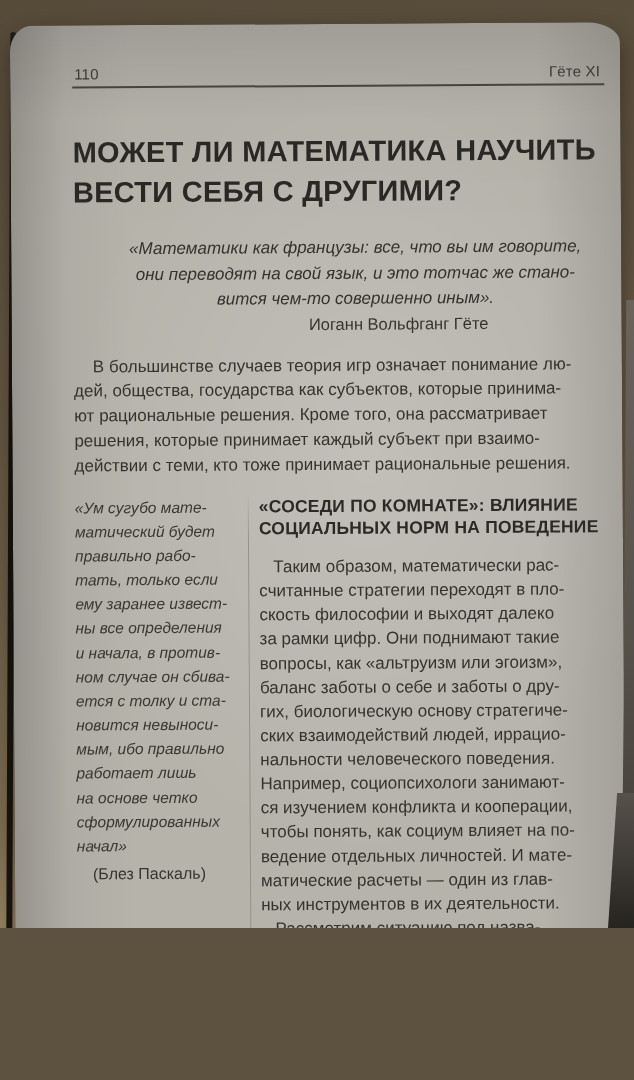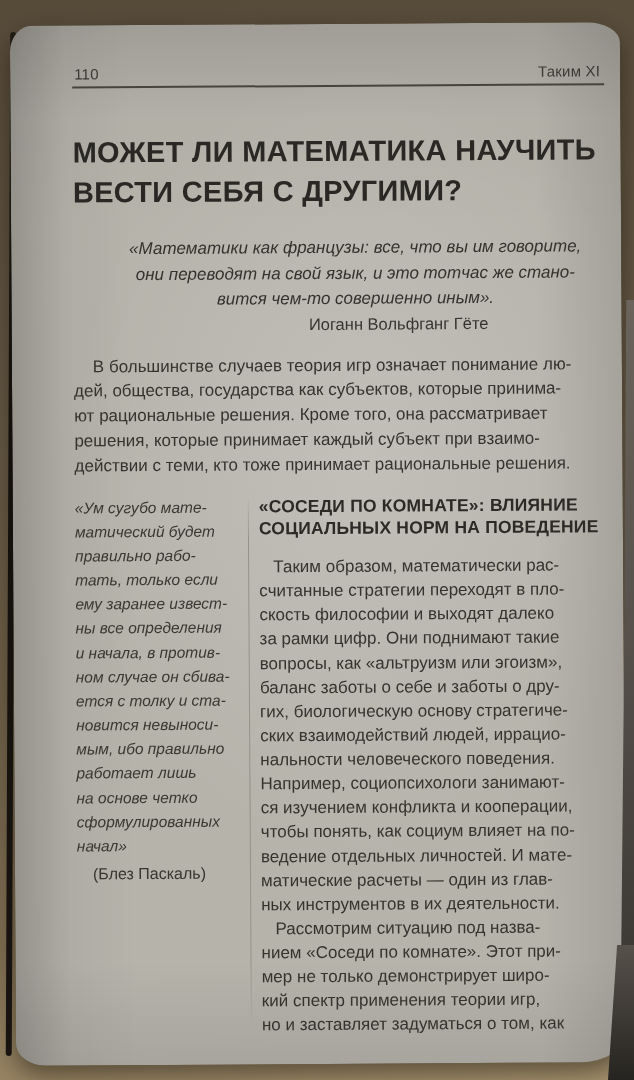--- a/index.html
+++ b/index.html
@@ -2,21 +2,21 @@
 <html lang="ru"><head>
 <meta charset="utf-8">
 <style>
   html,body{margin:0;padding:0;}
   body{
     width:634px;height:1080px;overflow:hidden;
     font-family:"Liberation Sans","DejaVu Sans",sans-serif;
     background:#5d513f;
   }
   .photo{
-    position:relative;width:634px;height:1080px;overflow:hidden;
+    position:relative;width:634px;height:928px;overflow:hidden;
     background:linear-gradient(173deg,#564a39 0%,#5e523f 28%,#695b45 58%,#7c6b50 82%,#9c8967 96%,#a5916d 100%);
   }
   
   .spine-edge{
     position:absolute;left:8px;top:32px;width:6px;height:1024px;
     background:linear-gradient(180deg,#221d17,#14110d 40%,#1a1612);
     border-radius:3px;transform:rotate(0.25deg);
   }
   
   .page{
@@ -91,21 +91,21 @@
 <body>
 
 <div class="photo">
   <div class="spine-edge"></div>
 
   <div class="page">
     <div class="content">
 
       <div class="hdr">
         <span>110</span>
-        <span>Таким XI</span>
+        <span>Гёте XI</span>
       </div>
 
       <div class="doc-title">МОЖЕТ ЛИ МАТЕМАТИКА НАУЧИТЬ
 ВЕСТИ СЕБЯ С ДРУГИМИ?</div>
 
       <div class="epigraph">
         <div class="epigraph-text">«Математики как французы: все, что вы им говорите,
 они переводят на свой язык, и это тотчас же стано-
 вится чем-то совершенно иным».</div>
         <div class="epigraph-attr">Иоганн Вольфганг Гёте</div>

